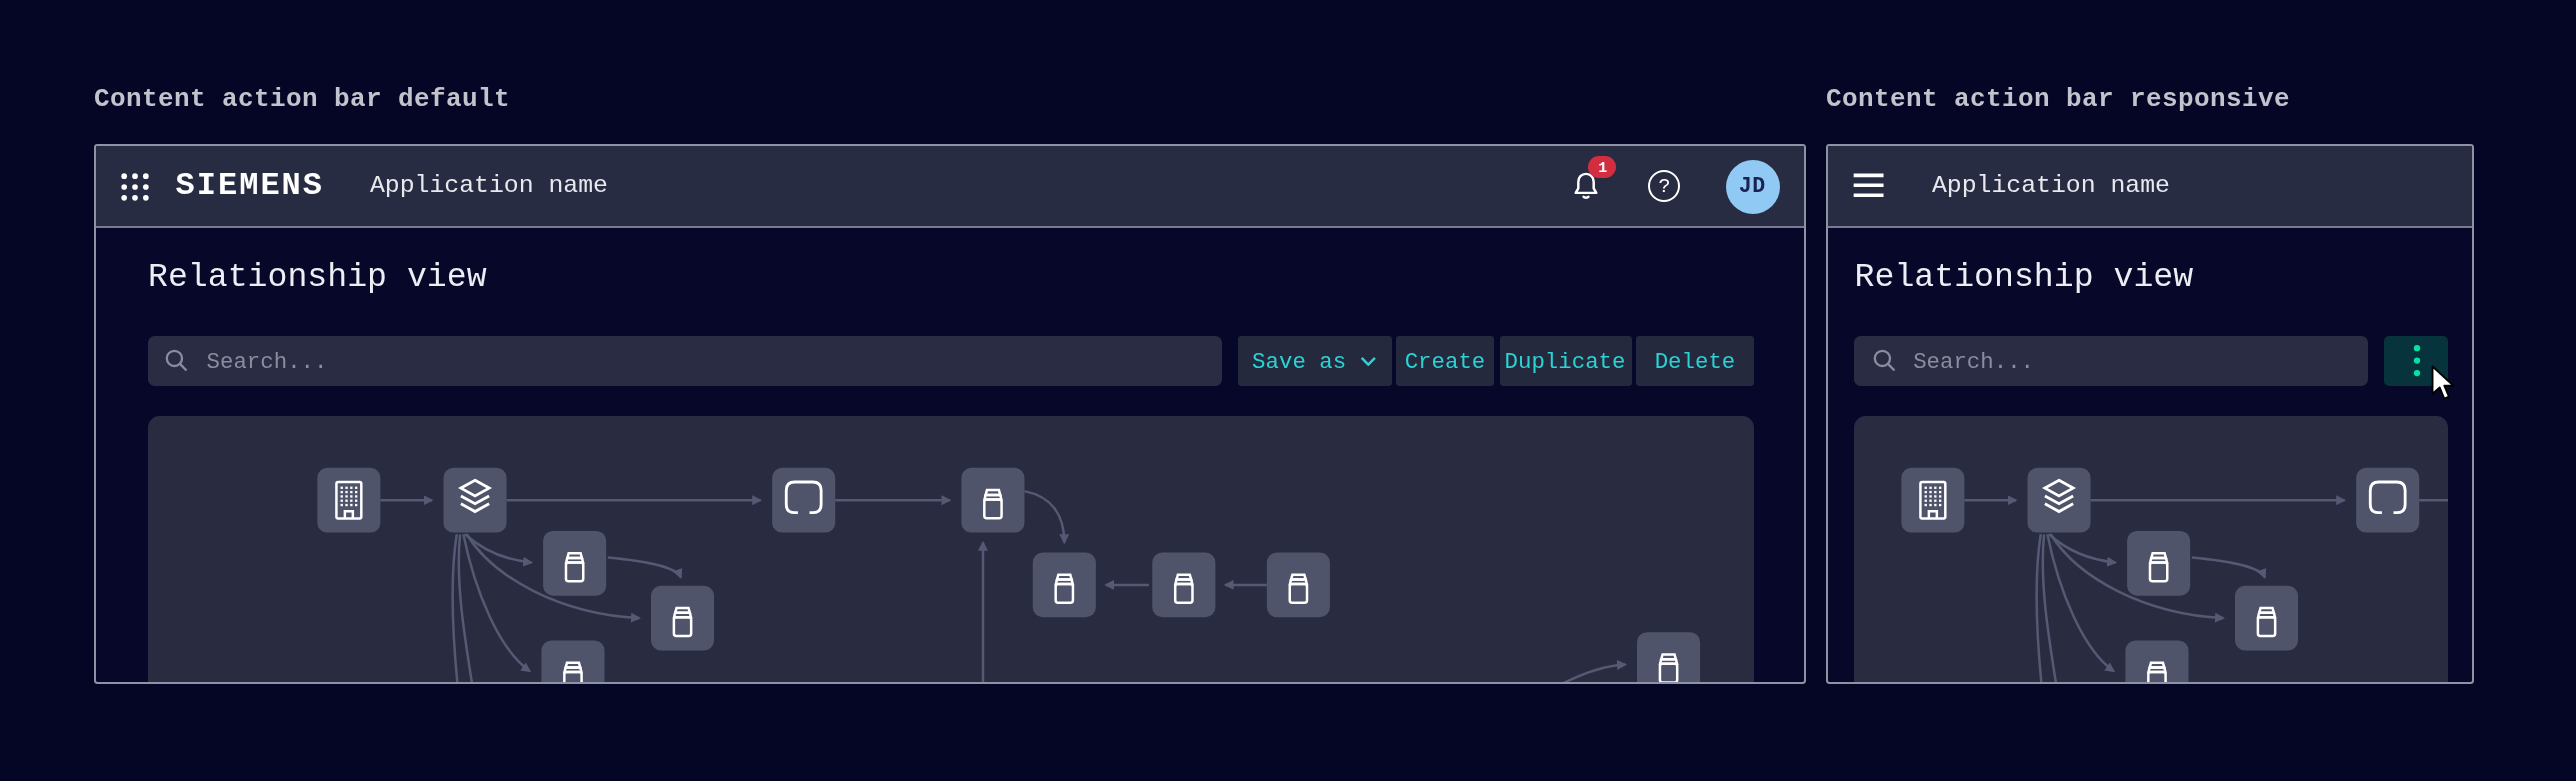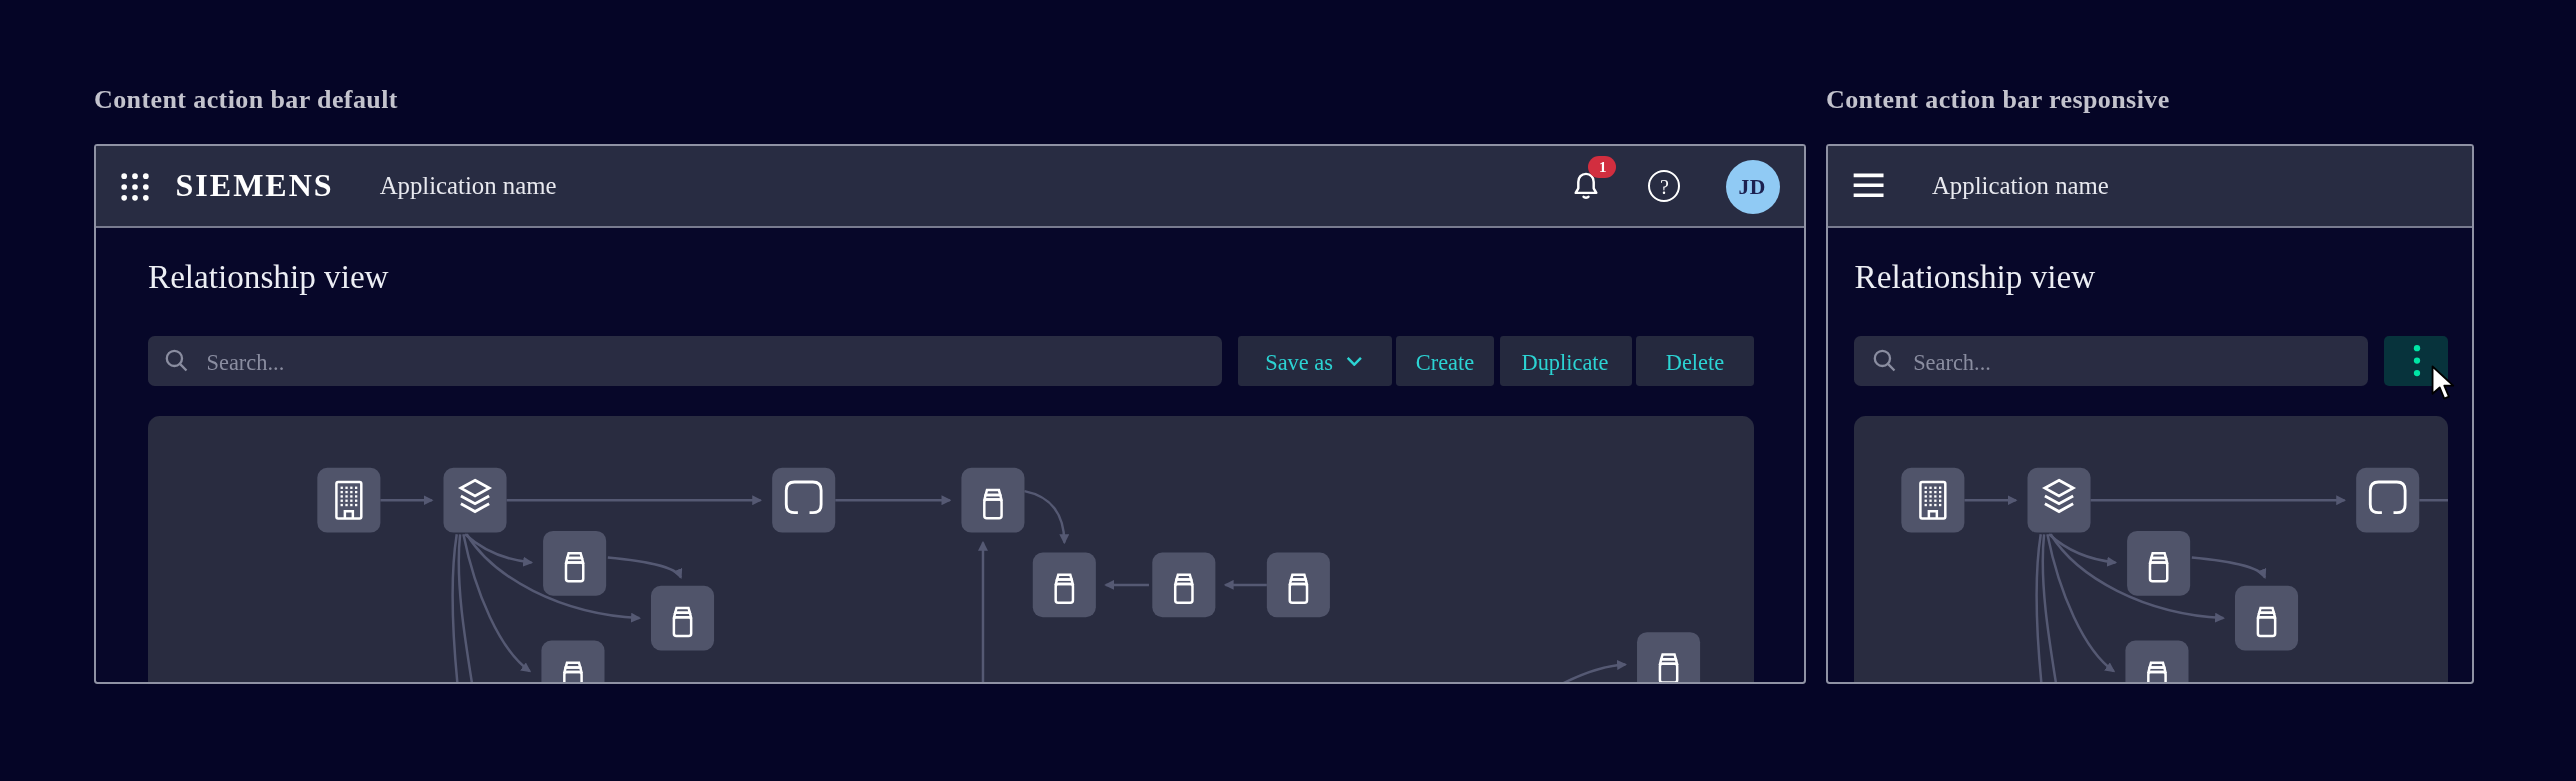--- a/index.html
+++ b/index.html
@@ -1,17 +1,17 @@
 <!DOCTYPE html>
 <html style="font-size:13.3px"><head>
 <meta charset="utf-8">
 <style>
   html,body{margin:0;padding:0;background:#050526;}
   .stage{position:relative;width:2576px;height:782px;overflow:hidden;background:#050526;
-         font-family:Liberation Serif, serif;}
+         font-family:Liberation Mono, monospace;}
   .page{position:absolute;left:0;top:0;width:1288px;height:391px;transform:scale(2);transform-origin:0 0;}
 
   .section-label{position:absolute;font-size:13px;font-weight:700;color:#c3c3cd;letter-spacing:0.2px;}
   #lbl-left{left:47px;top:42px;}
   #lbl-right{left:913px;top:42px;}
 
   .card{position:absolute;top:72px;height:270px;background:#070729;border:0.8px solid #8f92a4;
         border-radius:1.7px;box-sizing:border-box;overflow:hidden;}
   .card-left{left:47px;width:856px;}
   .card-right{left:913px;width:324px;}

